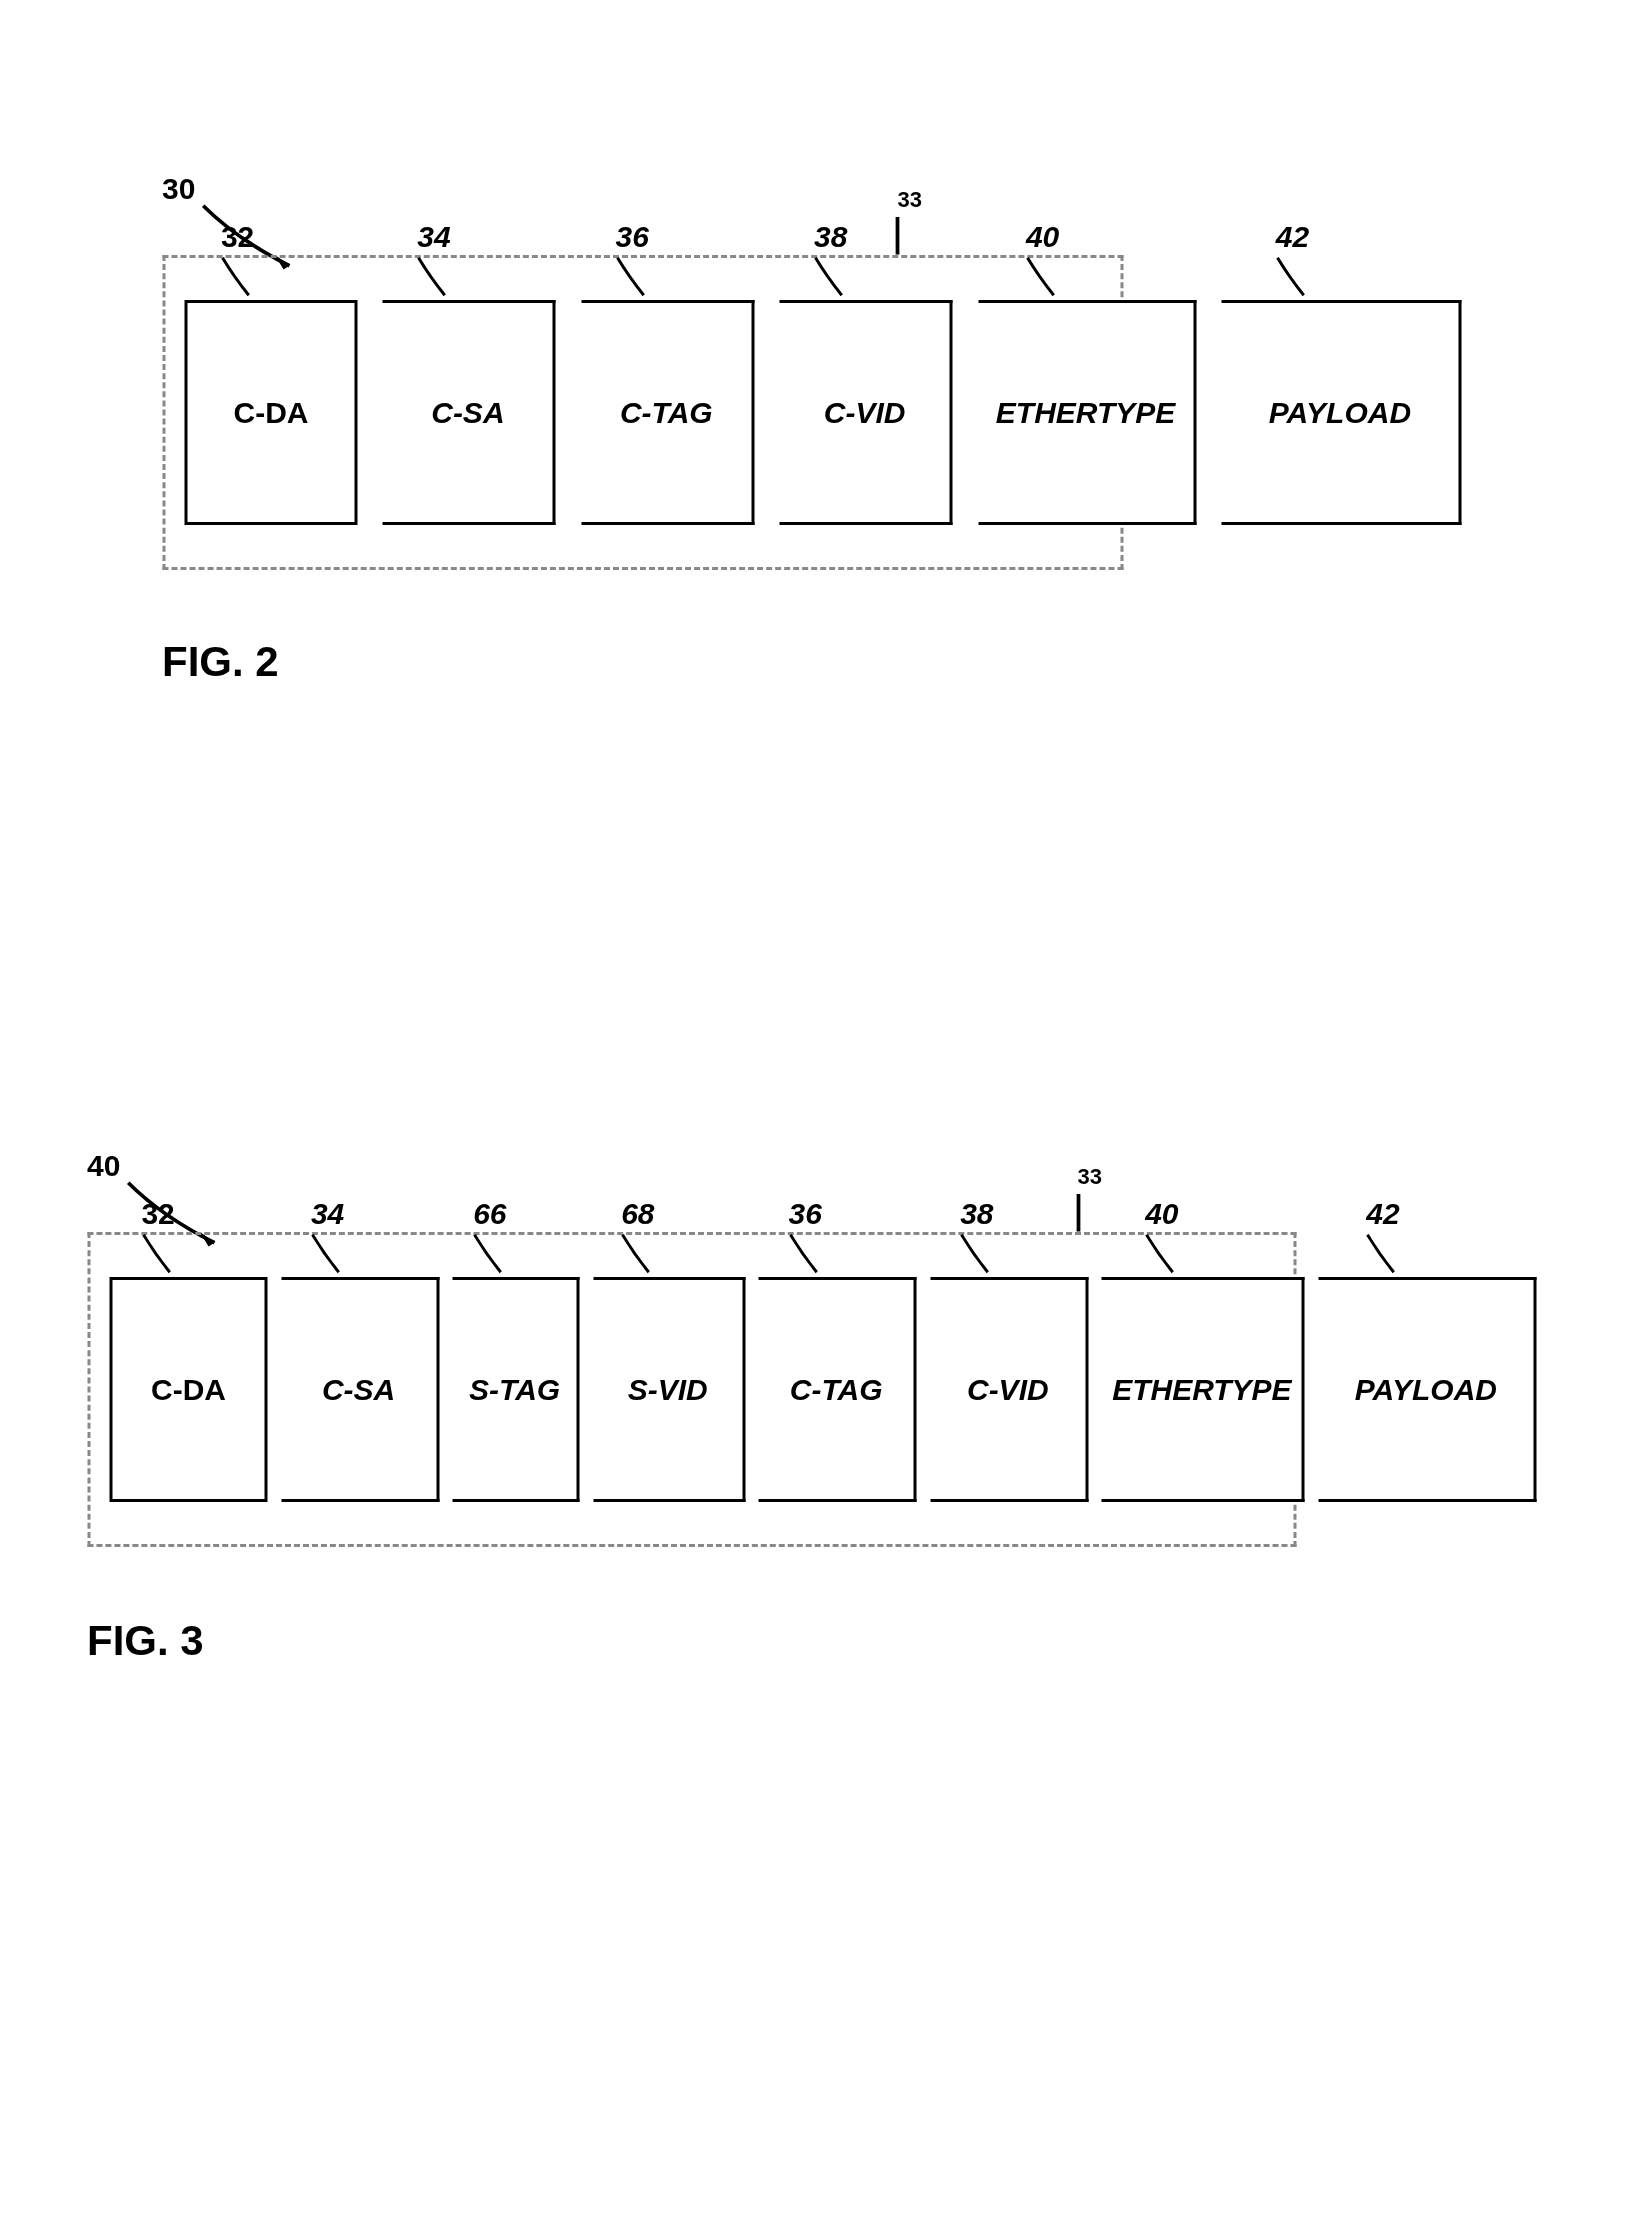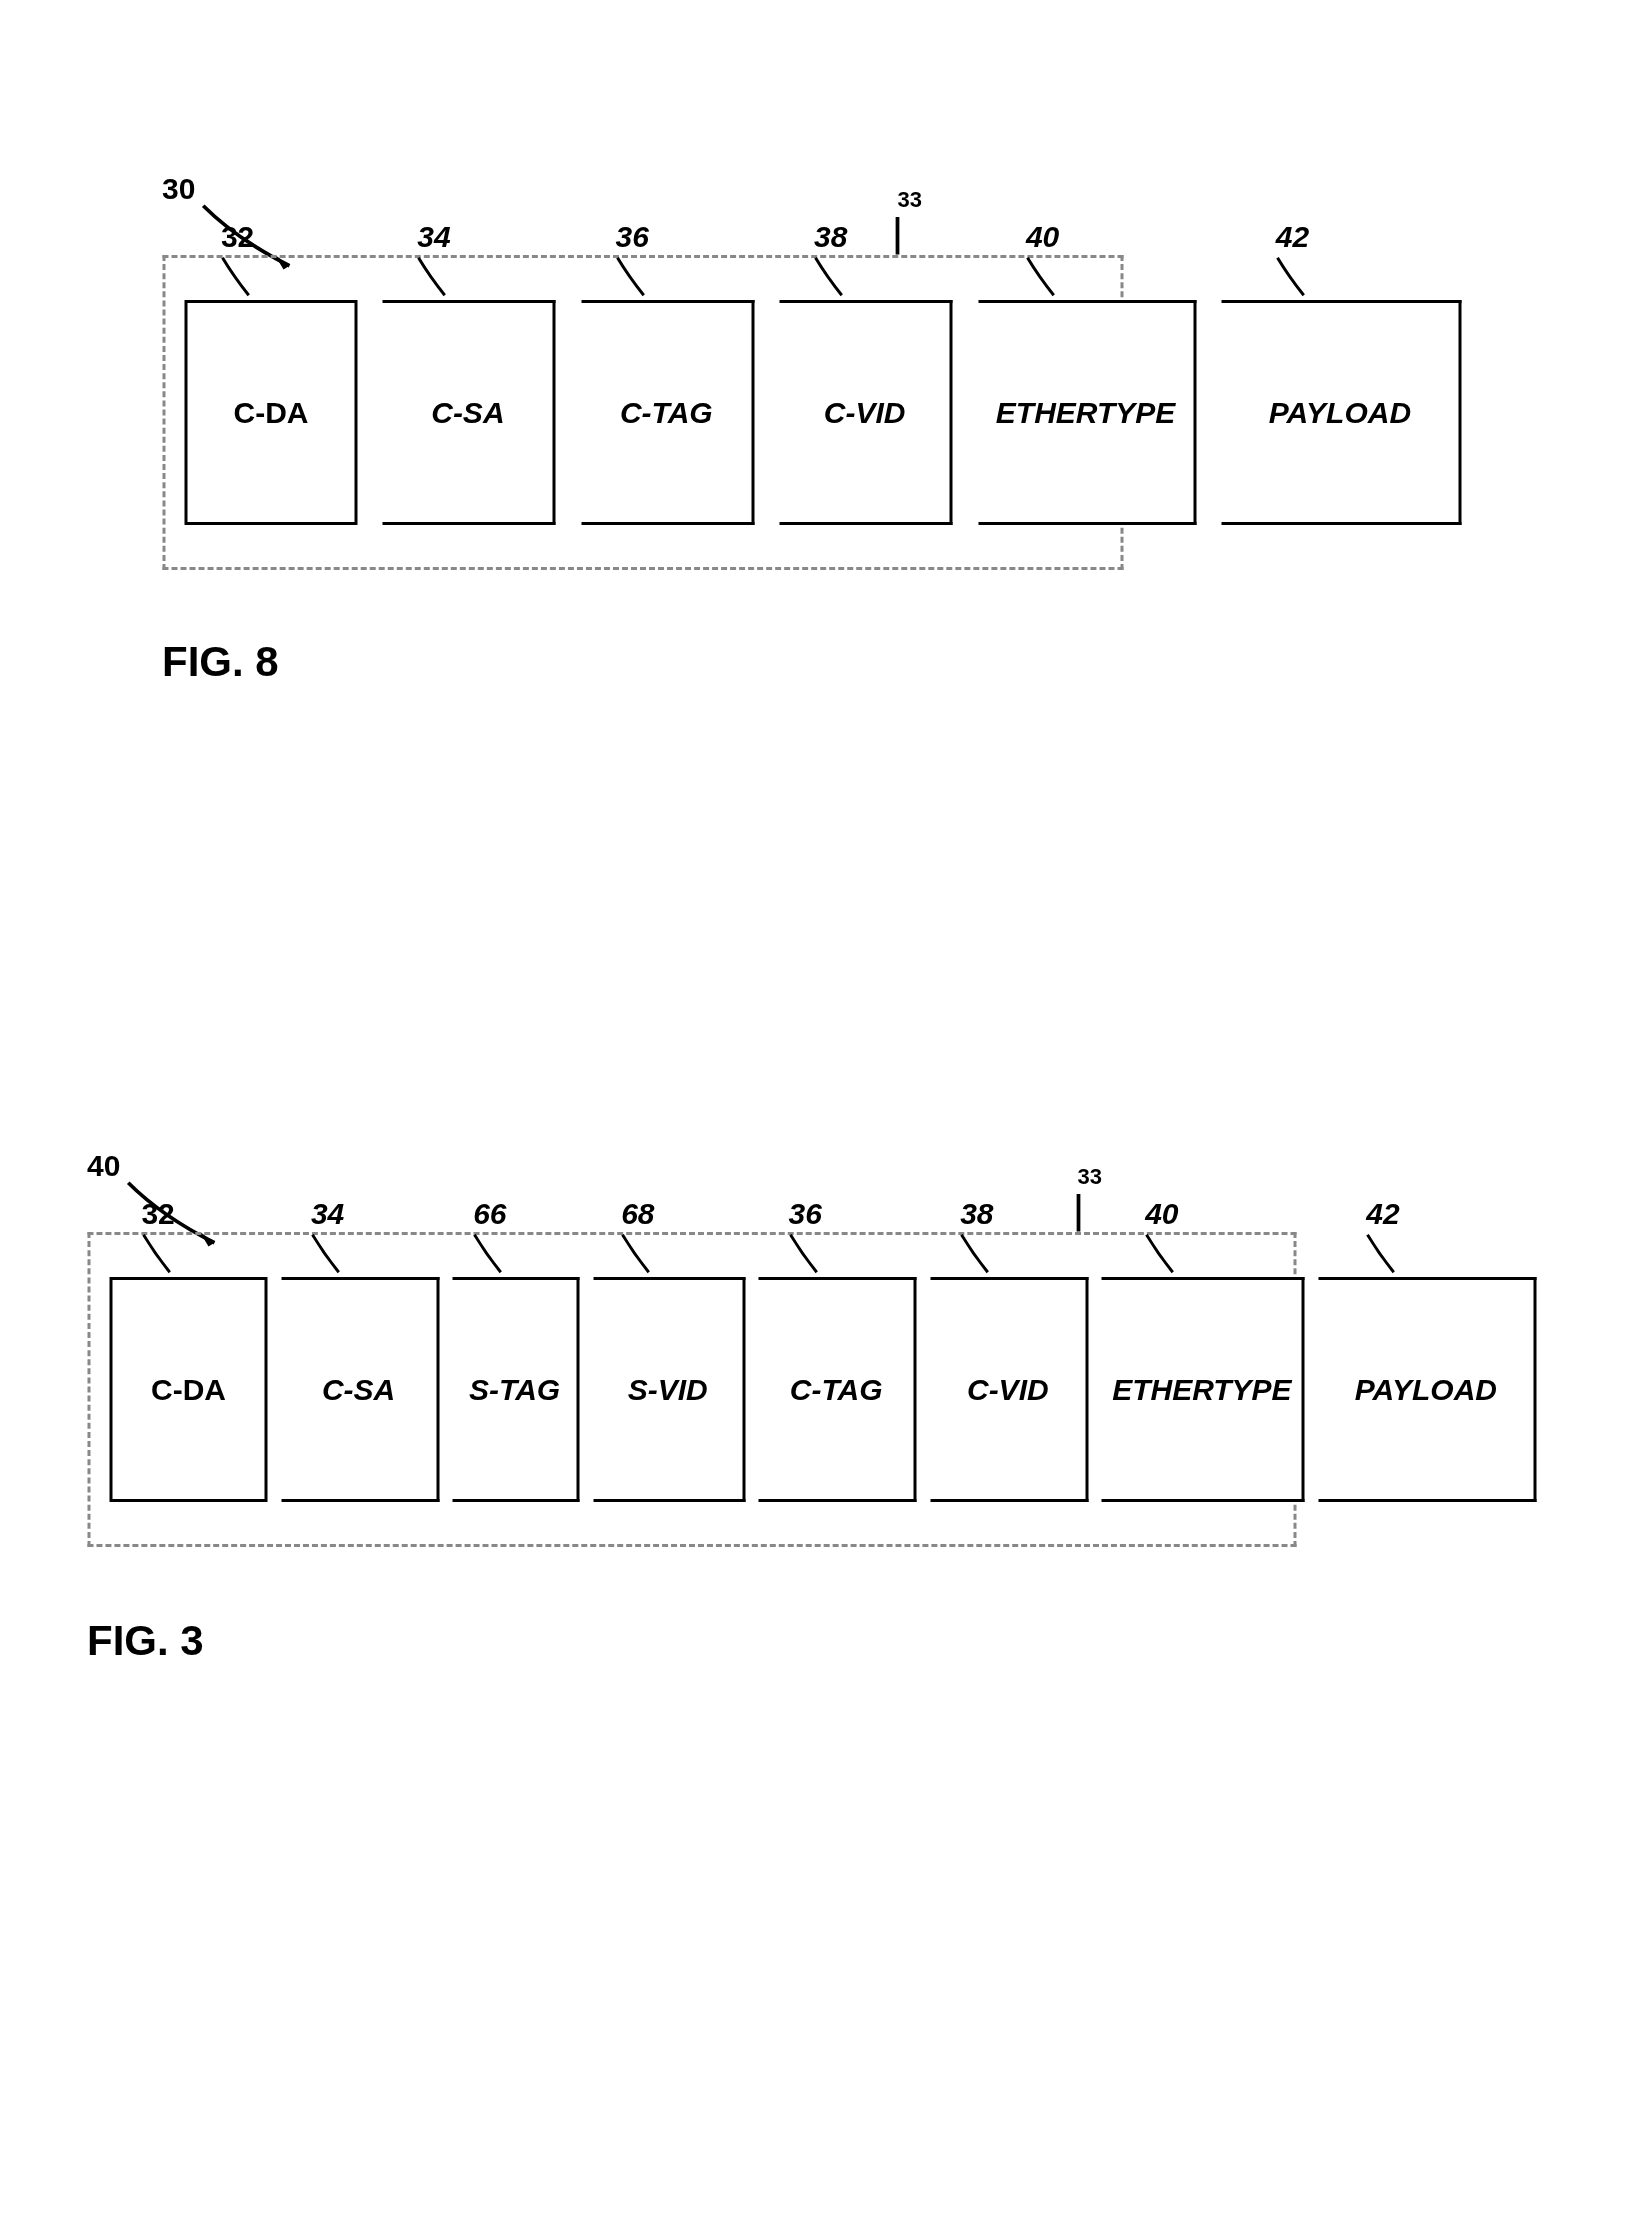--- a/index.html
+++ b/index.html
@@ -147,21 +147,21 @@
     </div>
     <div class="field" style="width:240px;">
       <span class="callout callout-left">42</span>
       <svg class="callout-line callout-line-left" width="38" height="45" viewBox="0 0 50 60">
           <path d="M5,5 Q20,30 40,55" stroke="black" stroke-width="4" fill="none"></path>
         </svg>
       <span>PAYLOAD</span>
     </div>
   </div>
 
-  <div class="fig-caption" style="top:338px; left:-22.5px;">FIG. 8</div>
+  <div class="fig-caption" style="top:338px; left:-22.5px;">FIG. 2</div>
 </div>
 
 <div class="figure figure-3">
   <div class="frame-ref" style="top:-128px; left:-22.5px;">40</div>
   <svg class="arrow-svg" style="top:-98px; left:15px;" width="105" height="75" viewBox="0 0 140 100">
     <path d="M5,5 Q50,50 120,85" stroke="black" stroke-width="5" fill="none"></path>
     <path d="M120,85 L100,70 L112,90 Z" fill="black"></path>
   </svg>
 
   <div class="header-ref" style="top:-113px; left:946px;">33</div>

